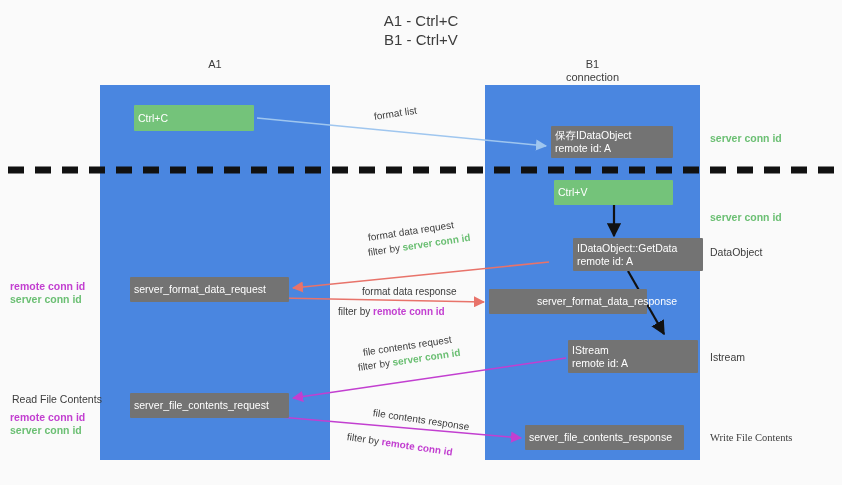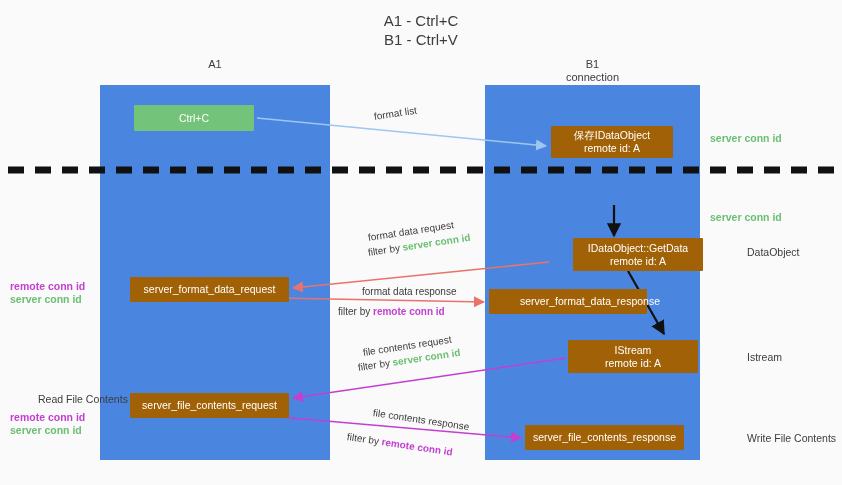--- a/index.html
+++ b/index.html
@@ -63,44 +63,44 @@
   }
   #lane-a { left: 100px; top: 85px; width: 230px; height: 375px; }
   #lane-b { left: 485px; top: 85px; width: 215px; height: 375px; }
 
   
   .node {
     position: absolute;
     box-sizing: border-box;
     display: flex;
     flex-direction: column;
-    align-items: center;
+    align-items: flex-start;
     justify-content: center;
     text-align: center;
     color: #ffffff;
     font-size: 10.5px;
     line-height: 13px;
     border-radius: 1px;
     padding: 2px 4px;
   }
   .node.green { background: #74c37a; }
-  .node.orange { background: #a16207; }
+  .node.orange { background: #737373; }
   .node .l2 { display: block; }
 
   
   .lbl {
     position: absolute;
     font-size: 10.5px;
     line-height: 14px;
     color: #3c3c3c;
     white-space: nowrap;
   }
   .lbl.green { color: #6bbf73; font-weight: bold; }
   .lbl.purple { color: #c23fd0; font-weight: bold; }
-  .lbl.dark { color: #3c3c3c; margin-left: 37px; }
+  .lbl.dark { color: #3c3c3c; }
 
   
   .cap {
     position: absolute;
     font-size: 10px;
     line-height: 14px;
     color: #3c3c3c;
     white-space: nowrap;
   }
   .cap b.g { color: #6bbf73; font-weight: bold; }
@@ -162,20 +162,23 @@
 
   <div class="node green" style="left:134px; top:105px; width:120px; height:26px;">
     <span>Ctrl+C</span>
   </div>
 
   <div class="node orange" style="left:551px; top:126px; width:122px; height:32px;">
     <span>保存IDataObject</span>
     <span class="l2">remote id: A</span>
   </div>
 
+  <div class="node green" style="left:554px; top:180px; width:119px; height:25px;">
+    <span>Ctrl+V</span>
+  </div>
 
   <div class="node orange" style="left:549px; top:238px; width:130px; height:33px;margin-left:24px;">
     <span>IDataObject::GetData</span>
     <span class="l2">remote id: A</span>
   </div>
 
   <div class="node orange" style="left:130px; top:277px; width:159px; height:25px;">
     <span>server_format_data_request</span>
   </div>
 
@@ -215,22 +218,22 @@
 
   <div class="cap rot-dn" style="left:374px; top:406px;">file contents response</div>
   <div class="cap rot-dn" style="left:348px; top:430px;">
     <span>filter by </span><b class="p">remote conn id</b>
   </div>
 
   <div class="lbl green" style="left:710px; top:131px;">server conn id</div>
   <div class="lbl green" style="left:710px; top:210px;">server conn id</div>
   <div class="lbl dark" style="left:710px; top:245px;">DataObject</div>
   <div class="lbl dark" style="left:710px; top:350px;">Istream</div>
-  <div class="lbl dark" style="left:710px; top:431px;">Write File Contents</div>
+  <div class="lbl dark" style="left:710px; top:431px;font-family:Liberation Serif, serif;">Write File Contents</div>
 
   <div class="lbl purple" style="left:10px; top:279px;">remote conn id</div>
   <div class="lbl green" style="left:10px; top:292px;">server conn id</div>
 
-  <div class="lbl dark" style="left:1px; top:392px;">Read File Contents</div>
+  <div class="lbl dark" style="left:12px; top:392px;">Read File Contents</div>
   <div class="lbl purple" style="left:10px; top:410px;">remote conn id</div>
   <div class="lbl green" style="left:10px; top:423px;">server conn id</div>
 
 </div>
 
 </body></html>

